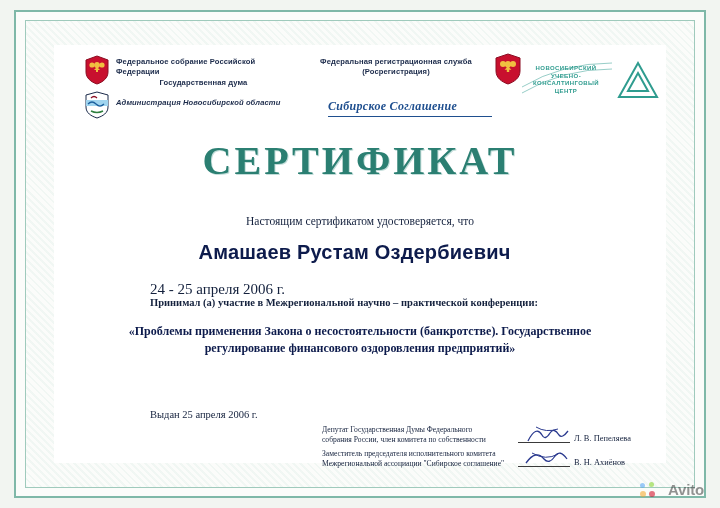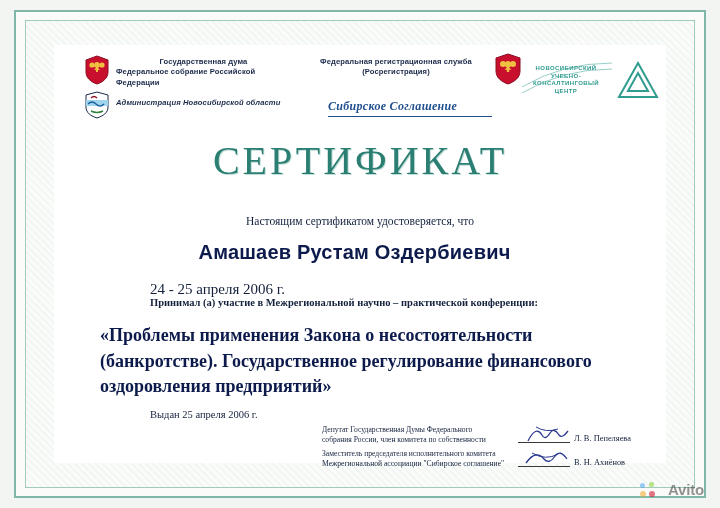--- a/index.html
+++ b/index.html
@@ -102,21 +102,21 @@
     letter-spacing: 0.4px;
   }
 
   
   .title {
     position: absolute;
     top: 92px;
     left: 0; right: 0;
     text-align: center;
     font-family: "Liberation Serif", serif;
-    font-weight: normal;
+    font-weight: bold;
     font-size: 40px;
     letter-spacing: 3px;
     color: #2b7f72;
     text-shadow: 1px 1px 0 rgba(120,180,170,0.45);
   }
 
   .attest {
     position: absolute;
     top: 170px;
     left: 0; right: 0;
@@ -154,24 +154,24 @@
     font-size: 10.5px;
     color: #14213d;
     font-weight: bold;
   }
 
   .conf-title {
     position: absolute;
     top: 278px;
     left: 46px;
     right: 46px;
-    text-align: left;
-    font-family: "Liberation Serif", serif;
-    font-weight: bold;
-    font-size: 18px;
+    text-align: center;
+    font-family: "Liberation Serif", serif;
+    font-weight: bold;
+    font-size: 12px;
     line-height: 1.42;
     color: #0d1b4c;
   }
 
   .issued {
     position: absolute;
     left: 96px;
     top: 364px;
     font-family: "Liberation Serif", serif;
     font-size: 10.5px;
@@ -265,22 +265,22 @@
           <span class="emblem" style="left:30px; top:4px;">
             <svg width="26" height="30" viewBox="0 0 26 30">
               <path d="M13 1 L24 5 L24 17 C24 23 19 27 13 29 C7 27 2 23 2 17 L2 5 Z" fill="#c8102e" stroke="#8b0d22" stroke-width="1"></path>
               <path d="M13 7 c-2 0-3 1.5-3 3 c0 1.5 1 2.5 2 3 l-2 2 l2 0 l0 2 l2 0 l0-2 l2 0 l-2-2 c1-.5 2-1.5 2-3 c0-1.5-1-3-3-3 z" fill="#f0c040"></path>
               <circle cx="8" cy="10" r="2.6" fill="#f0c040"></circle>
               <circle cx="18" cy="10" r="2.6" fill="#f0c040"></circle>
             </svg>
           </span>
 
           <div class="hdr-text" style="left:62px; top:6px; width:175px;">
+            <div>Федеральное собрание Российской Федерации</div>
             <div style="text-align:center;">Государственная дума</div>
-            <div>Федеральное собрание Российской Федерации</div>
           </div>
 
           <span class="emblem" style="left:30px; top:40px;">
             <svg width="26" height="28" viewBox="0 0 26 28">
               <path d="M13 1 L24 4 L24 16 C24 22 19 25 13 27 C7 25 2 22 2 16 L2 4 Z" fill="#ffffff" stroke="#1b2a4a" stroke-width="1"></path>
               <path d="M2 9 L24 9 L24 15 L2 15 Z" fill="#9fd4ef"></path>
               <path d="M4 13 q4-4 8 0 q4 4 8 0" stroke="#1b5e9c" stroke-width="1.2" fill="none"></path>
               <path d="M7 7 q3-3 6 0" stroke="#8b0d22" stroke-width="1.2" fill="none"></path>
               <path d="M7 20 q6 3 12 0" stroke="#2f7f3f" stroke-width="1.4" fill="none"></path>
             </svg>

